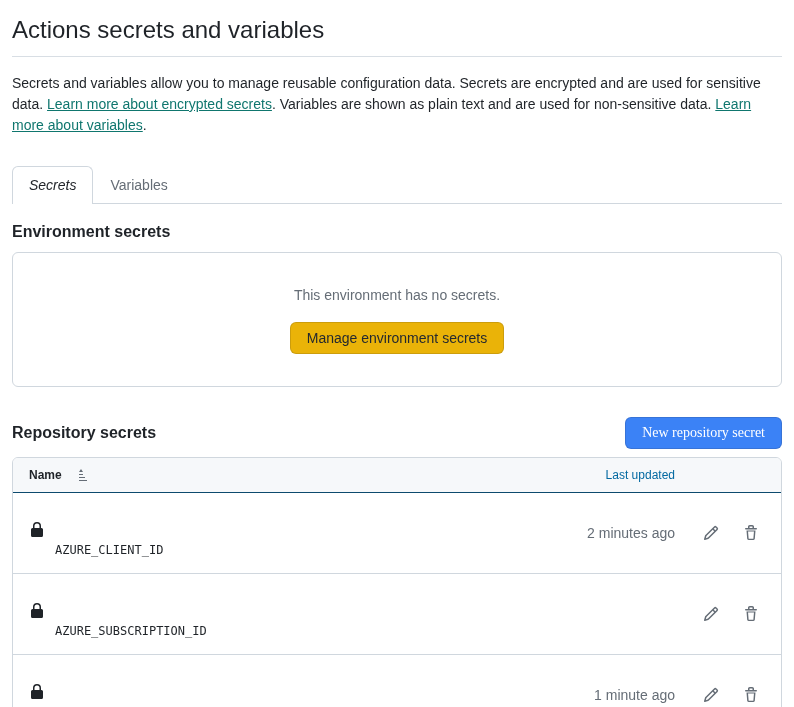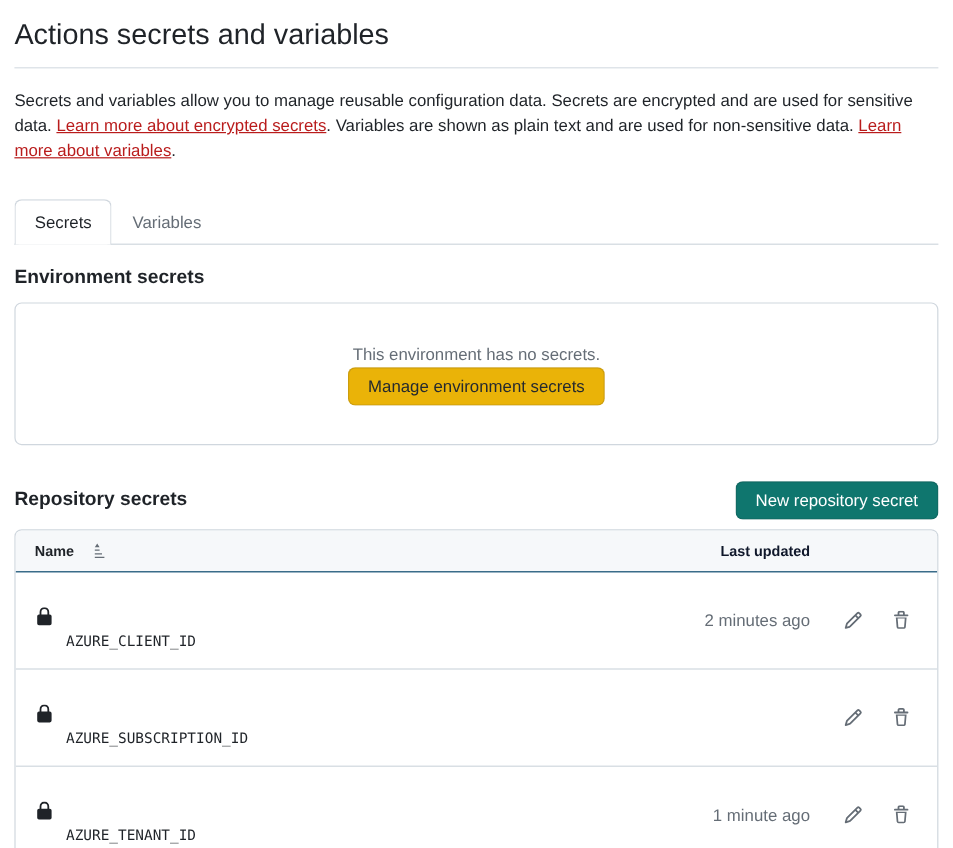--- a/index.html
+++ b/index.html
@@ -13,21 +13,21 @@
       width: 794px;
     }
     h1 {
       font-size: 24px;
       font-weight: 400;
       padding-bottom: 8px;
       border-bottom: 1px solid #d8dee4;
       margin-bottom: 16px;
     }
     .intro p { margin-bottom: 16px; }
-    a { color: #b91c1c; text-decoration: underline; }
+    a { color: #0f766e; text-decoration: underline; }
     strong { font-weight: 400; }
 
     .tabs {
       display: flex;
       border-bottom: 1px solid #d0d7de;
       margin-top: 30px;
       margin-bottom: 16px;
     }
     .tab {
       padding: 8px 16px;
@@ -37,20 +37,21 @@
       border: 1px solid transparent;
       border-bottom: none;
       border-top-left-radius: 6px;
       border-top-right-radius: 6px;
       margin-bottom: -1px;
     }
     .tab.active {
       color: #1f2328;
       background: #ffffff;
       border-color: #d0d7de;
+      font-style: italic;
     }
 
     h2.section-title {
       font-size: 16px;
       font-weight: 700;
       margin-bottom: 8px;
     }
     .section-header {
       display: flex;
       justify-content: space-between;
@@ -60,38 +61,40 @@
     }
 
     .empty-box {
       border: 1px solid #d0d7de;
       border-radius: 6px;
       text-align: center;
       padding: 32px;
     }
     .empty-box .msg {
       color: #656d76;
+      margin-bottom: 16px;
     }
     .btn {
       display: inline-block;
       padding: 5px 16px;
       font-size: 14px;
       font-weight: 500;
       line-height: 20px;
       border: 1px solid rgba(31,35,40,0.15);
       border-radius: 6px;
       background: #eab308;
       color: #24292f;
       cursor: pointer;
     }
     .btn-primary {
       color: #ffffff;
-      background: #0f766e;
+      background: #3b82f6;
       border-color: rgba(31,35,40,0.15);
       font-weight: 500;
+      font-family: Liberation Serif, serif;
     }
 
     .table {
       border: 1px solid #d0d7de;
       border-radius: 6px;
       overflow: hidden;
     }
     .table-head, .table-row {
       display: flex;
       align-items: center;
@@ -119,21 +122,21 @@
     }
     .icon-btn {
       width: 28px; height: 28px;
       display: inline-flex; align-items: center; justify-content: center;
       color: #656d76;
       cursor: pointer;
       border-radius: 6px;
     }
     svg { fill: currentColor; }
     .sort-ic { display: inline-flex; margin-left: 4px; color: #656d76; }
-    .table-head .col-updated { color: #0f172a; font-weight: 700;}
+    .table-head .col-updated { color: #0369a1; font-weight: 400;}
   </style>
 </head>
 <body>
 
 <h1>Actions secrets and variables</h1>
 
 <div class="intro">
   <p>
     <span>Secrets and variables allow you to manage reusable configuration data. Secrets are </span><strong>encrypted</strong><span> and are used for sensitive data. </span><a href="#">Learn more about encrypted secrets</a><span>. Variables are shown as plain text and are used for </span><strong>non-sensitive</strong><span> data. </span><a href="#">Learn more about variables</a><span>.</span>
   </p>

